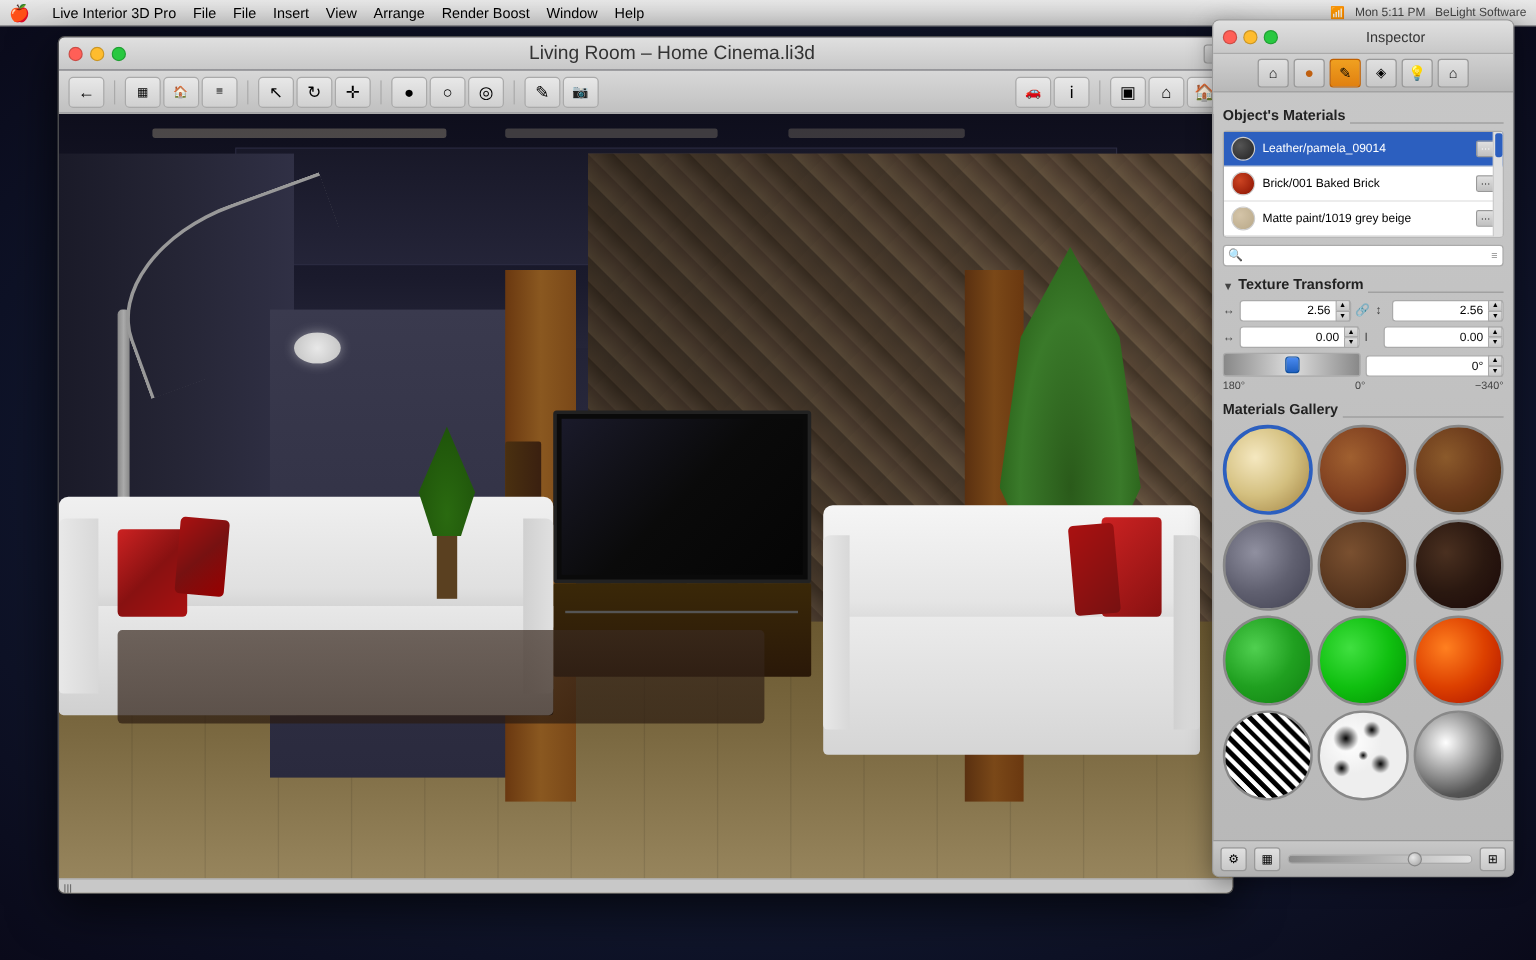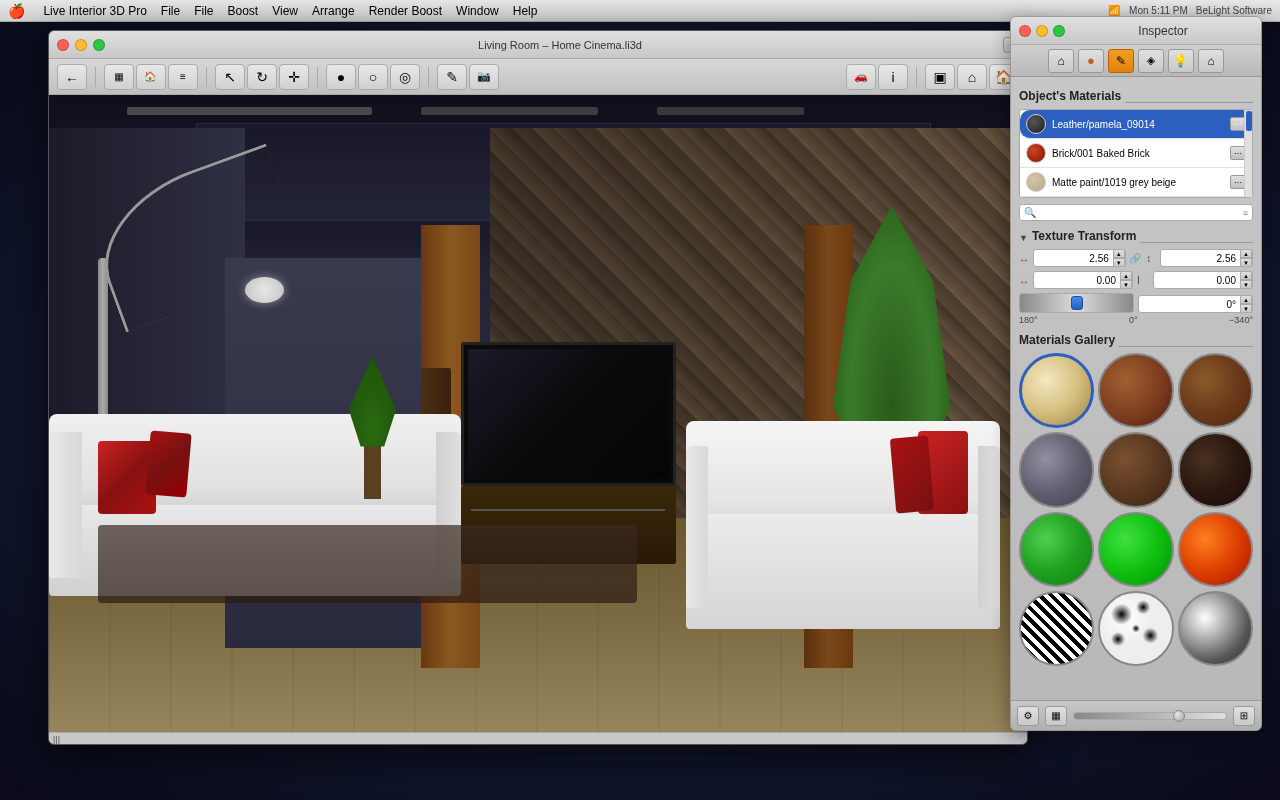--- a/index.html
+++ b/index.html
@@ -64,21 +64,21 @@
       border: 1px solid rgba(0,0,0,0.2);
       cursor: pointer;
     }
     .tl-red { background: #ff5f57; }
     .tl-yellow { background: #febc2e; }
     .tl-green { background: #28c840; }
 
     .window-title {
       flex: 1;
       text-align: center;
-      font-size: 11px;
+      font-size: 16px;
       color: #333;
       font-weight: 500;
     }
     .window-zoom {
       width: 16px;
       height: 16px;
       background: linear-gradient(to bottom, #ddd, #bbb);
       border: 1px solid #999;
       border-radius: 3px;
       cursor: pointer;
@@ -505,21 +505,21 @@
     }
   </style>
 </head>
 <body>
 
 <div class="menubar">
   <span class="apple">🍎</span>
   <span class="app-name">Live Interior 3D Pro</span>
   <span>File</span>
   <span>File</span>
-  <span>Boost</span>
+  <span>Insert</span>
   <span>View</span>
   <span>Arrange</span>
   <span>Render Boost</span>
   <span>Window</span>
   <span>Help</span>
   <span style="flex:1"></span>
   <span style="font-size:10px; color:#444; display:flex; gap:8px; align-items:center;">
     <span>📶</span>
     <span>Mon 5:11 PM</span>
     <span>BeLight Software</span>
@@ -713,21 +713,21 @@
   </div>
 
   <div class="inspector-content">
 
     <div class="section-header">
       <span>Object's Materials</span>
     </div>
 
     <div class="materials-list">
 
-      <div class="material-item" style="background:#2c5fbf;border-radius:10px;">
+      <div class="material-item" style="background:#2c5fbf;">
         <div class="material-thumb mat-dark"></div>
         <span class="material-name" style="color:white;font-size:10px;">Leather/pamela_09014</span>
         <div class="mat-arrow">⋯</div>
       </div>
 
       <div class="material-item">
         <div class="material-thumb mat-red"></div>
         <span class="material-name">Brick/001 Baked Brick</span>
         <div class="mat-arrow">⋯</div>
       </div>

